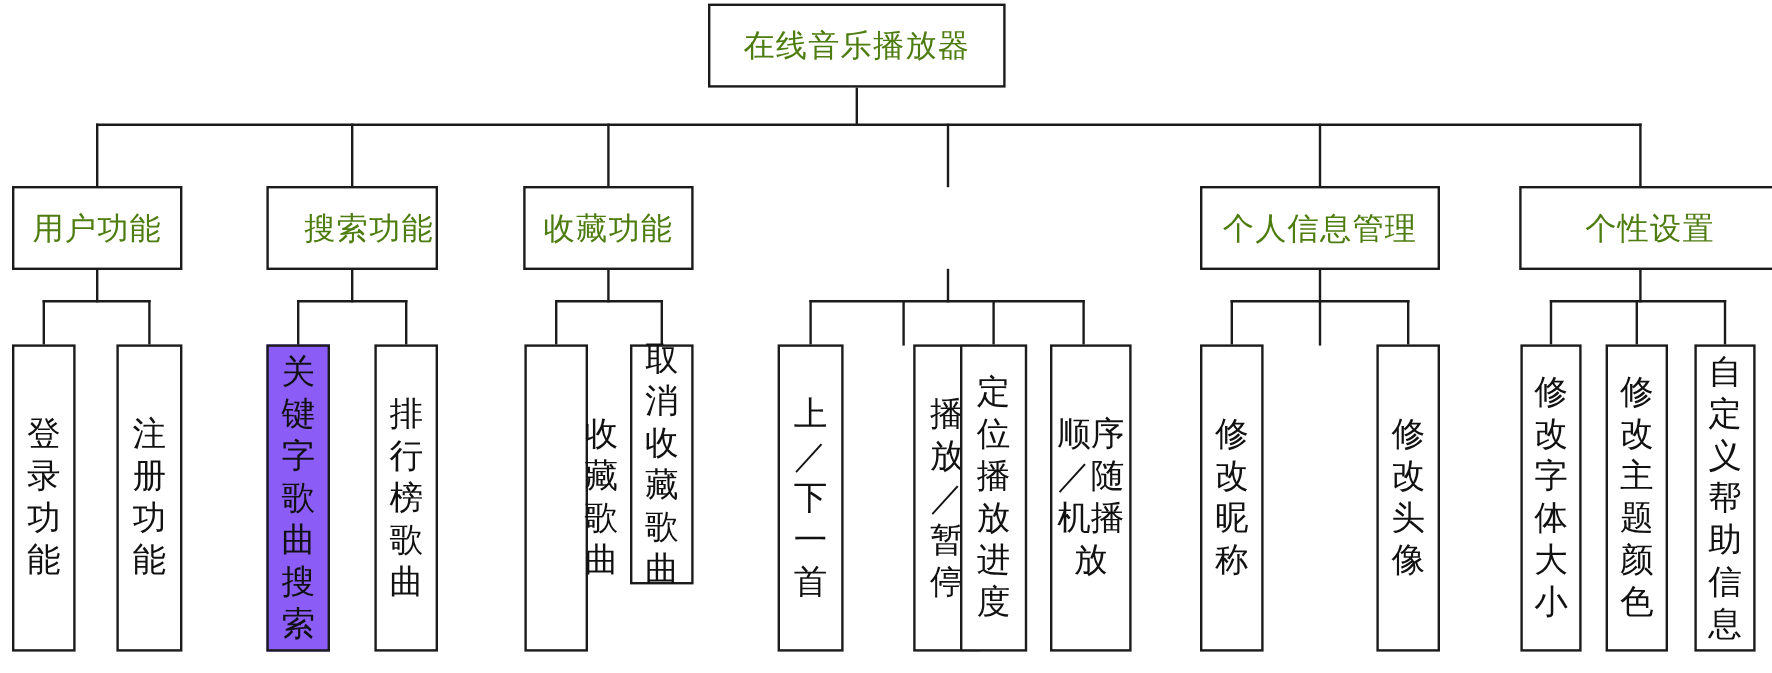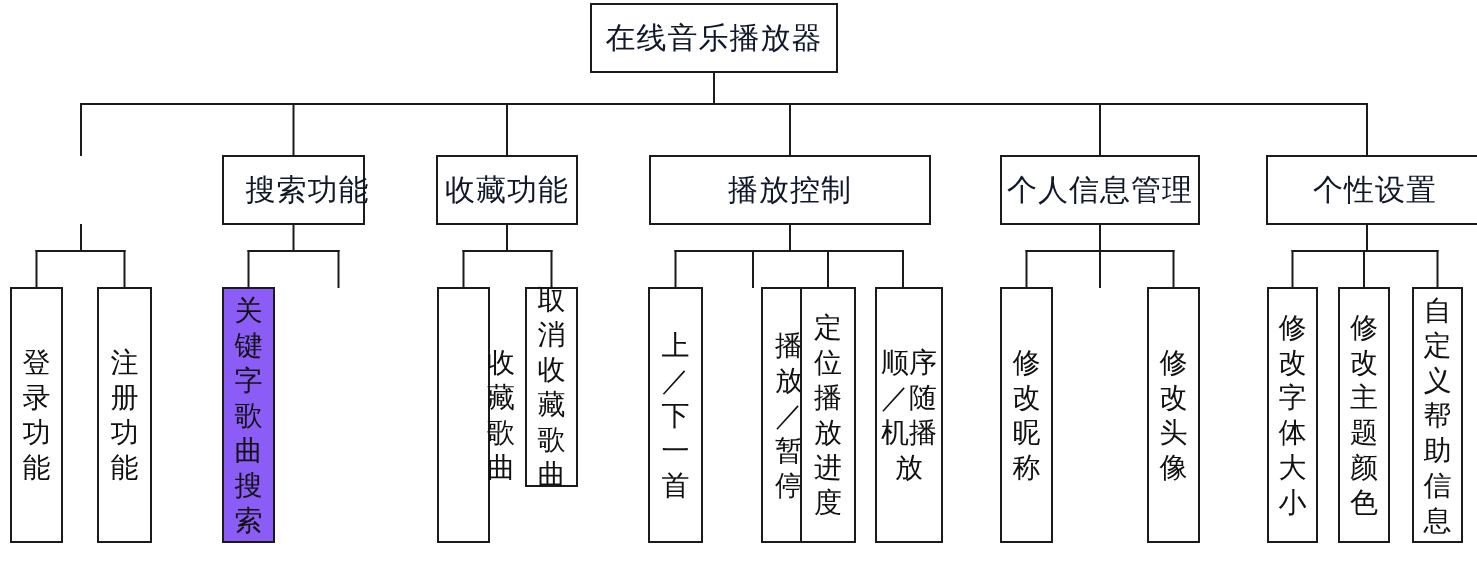--- a/index.html
+++ b/index.html
@@ -25,22 +25,22 @@
     position: absolute;
     box-sizing: border-box;
     background: #ffffff;
     border: 2px solid #1b1b1b;
     display: flex;
     align-items: center;
     justify-content: center;
     z-index: 2;
   }
   .hnode .htext {
-    font-size: 30px;
-    color: #0f172a;
+    font-size: 26px;
+    color: #4d7c0f;
     white-space: nowrap;
     letter-spacing: 1px;
   }
   .vnode .vtext {
     width: 100%;
     text-align: center;
     font-size: 28px;
     line-height: 35px;
     word-break: break-all;
     color: #111111;
@@ -87,45 +87,48 @@
       <line x1="1292.5" y1="251" x2="1437.5" y2="251" stroke="#1b1b1b" stroke-width="2" stroke-linecap="square"></line>
       <line x1="1292.5" y1="251" x2="1292.5" y2="287" stroke="#1b1b1b" stroke-width="2" stroke-linecap="square"></line>
       <line x1="1364" y1="251" x2="1364" y2="287" stroke="#1b1b1b" stroke-width="2" stroke-linecap="square"></line>
       <line x1="1437.5" y1="251" x2="1437.5" y2="287" stroke="#1b1b1b" stroke-width="2" stroke-linecap="square"></line>
     </svg>
 
   <div class="node hnode" id="root-node" style="left: 590px; top: 3px; width: 248px; height: 70px; border-color: rgb(27, 27, 27); background: rgb(255, 255, 255); color: rgb(17, 17, 17);">
     <span class="htext">在线音乐播放器</span>
   </div>
 
+  <div class="node hnode branch" style="left: 10px; top: 155px; width: 142px; height: 70px; border-color: rgb(27, 27, 27); background: rgb(255, 255, 255); color: rgb(17, 17, 17);">
+    <span class="htext">用户功能</span>
+  </div>
   <div class="node hnode branch" style="left: 222px; top: 155px; width: 143px; height: 70px; border-color: rgb(27, 27, 27); background: rgb(255, 255, 255); color: rgb(17, 17, 17); padding-left: 28px;">
     <span class="htext">搜索功能</span>
   </div>
   <div class="node hnode branch" style="left: 436px; top: 155px; width: 142px; height: 70px; border-color: rgb(27, 27, 27); background: rgb(255, 255, 255); color: rgb(17, 17, 17);">
     <span class="htext">收藏功能</span>
-  </div>
-  <div class="node hnode branch" style="left: 649px; top: 155px; width: 282px; height: 70px; border-color: rgb(27, 27, 27); background: rgb(255, 255, 255); color: rgb(17, 17, 17);">
-    <span class="htext">播放控制</span>
   </div>
   <div class="node hnode branch" style="left: 1000px; top: 155px; width: 200px; height: 70px; border-color: rgb(27, 27, 27); background: rgb(255, 255, 255); color: rgb(17, 17, 17);">
     <span class="htext">个人信息管理</span>
   </div>
   <div class="node hnode branch" style="left: 1266px; top: 155px; width: 218px; height: 70px; border-color: rgb(27, 27, 27); background: rgb(255, 255, 255); color: rgb(17, 17, 17);">
     <span class="htext">个性设置</span>
   </div>
 
   <div class="node vnode leaf" style="left: 10px; top: 287px; width: 53px; height: 256px; border-color: rgb(27, 27, 27); background: rgb(255, 255, 255); color: rgb(17, 17, 17);">
     <div class="vtext">登录功能</div>
   </div>
   <div class="node vnode leaf" style="left: 97px; top: 287px; width: 55px; height: 256px; border-color: rgb(27, 27, 27); background: rgb(255, 255, 255); color: rgb(17, 17, 17);">
     <div class="vtext">注册功能</div>
   </div>
 
   <div class="node vnode leaf" style="left: 222px; top: 287px; width: 53px; height: 256px; border-color: rgb(27, 27, 27); background: #8b5cf6; color: rgb(17, 17, 17);">
     <div class="vtext">关键字歌曲搜索</div>
+  </div>
+  <div class="node vnode leaf" style="left: 312px; top: 287px; width: 53px; height: 256px; border-color: rgb(27, 27, 27); background: rgb(255, 255, 255); color: rgb(17, 17, 17);">
+    <div class="vtext">排行榜歌曲</div>
   </div>
 
   <div class="node vnode leaf" style="left: 437px; top: 287px; width: 53px; height: 256px; border-color: rgb(27, 27, 27); background: rgb(255, 255, 255); color: rgb(17, 17, 17); padding-left: 48px;">
     <div class="vtext">收藏歌曲</div>
   </div>
   <div class="node vnode leaf" style="left: 525px; top: 287px; width: 53px; height: 200px; border-color: rgb(27, 27, 27); background: rgb(255, 255, 255); color: rgb(17, 17, 17);">
     <div class="vtext">取消收藏歌曲</div>
   </div>
 
   <div class="node vnode leaf" style="left: 648px; top: 287px; width: 55px; height: 256px; border-color: rgb(27, 27, 27); background: rgb(255, 255, 255); color: rgb(17, 17, 17);">

